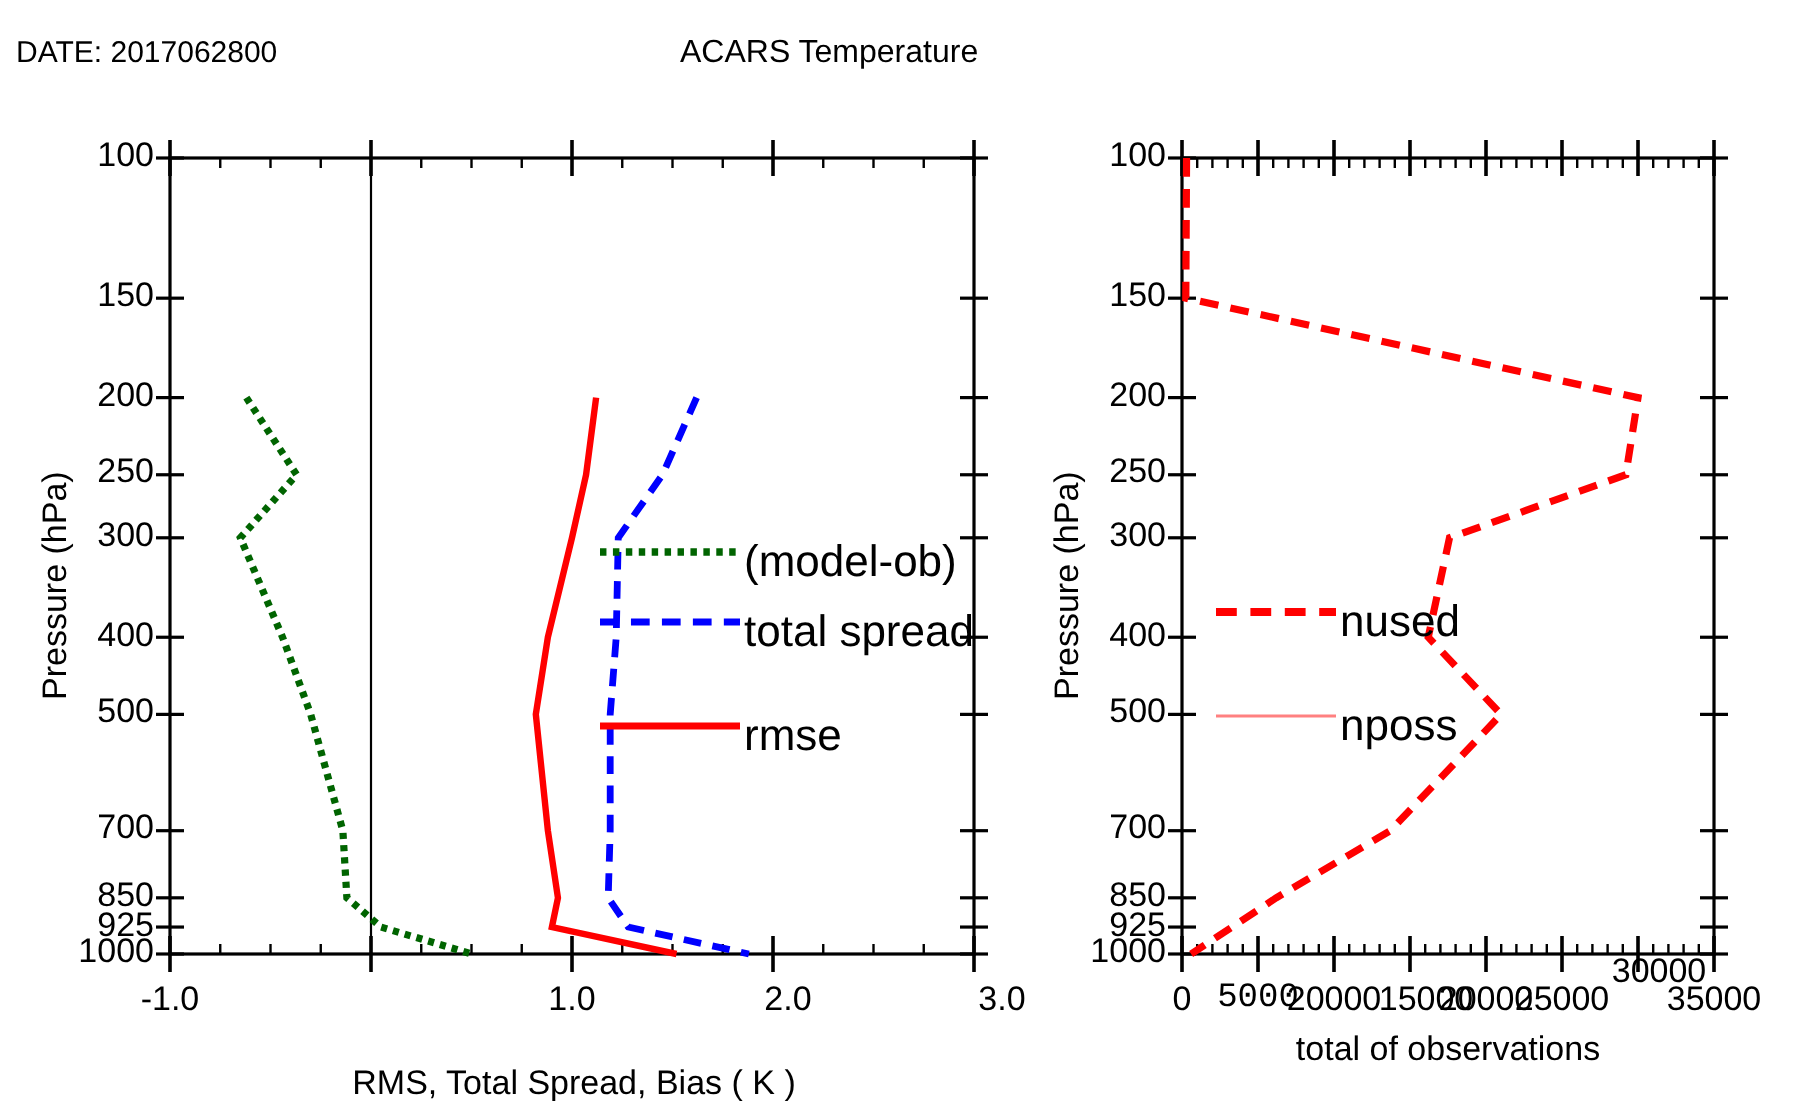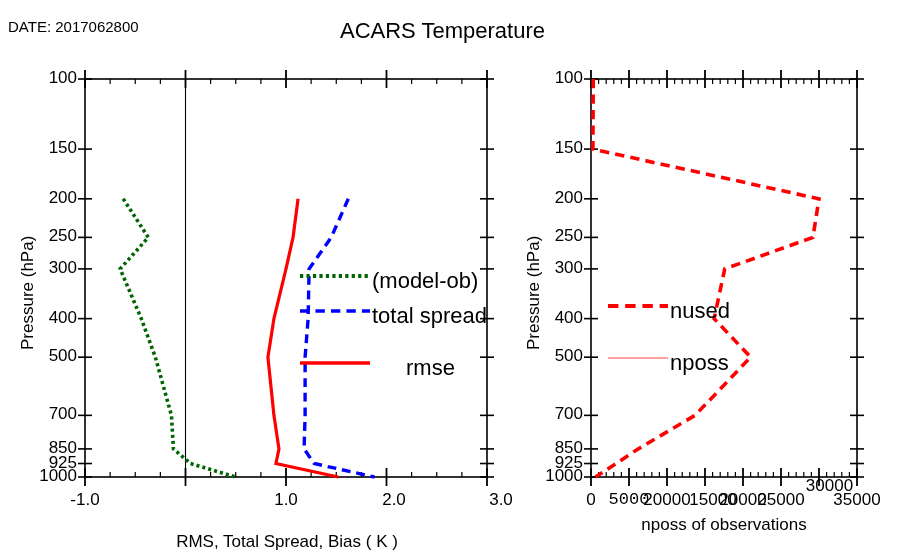--- a/index.html
+++ b/index.html
@@ -4,21 +4,21 @@
 <style>
   html,body{margin:0;padding:0;}
   body{
     width:900px;height:560px;background:#ffffff;
     font-family:"Liberation Sans",sans-serif;
     color:#000;overflow:hidden;position:relative;
   }
   #root{position:relative;width:900px;height:560px;}
   .txt{position:absolute;white-space:nowrap;}
   #date-label{left:8px;top:18px;font-size:15px;}
-  #main-title{left:340px;top:18px;font-size:22px;}
+  #main-title{left:340px;top:18px;font-size:16px;}
   .ylabel{
     position:absolute;font-size:17px;
     transform-origin:0 0;transform:rotate(-90deg);
     white-space:nowrap;
   }
   .tick-lab{position:absolute;font-size:17px;text-align:right;white-space:nowrap;}
   .tick-lab-c{position:absolute;font-size:17px;text-align:center;white-space:nowrap;}
   svg{position:absolute;left:0;top:0;overflow:visible;}
   .legtxt{position:absolute;font-size:22px;white-space:nowrap;}
 </style>
@@ -96,21 +96,21 @@
       <polyline points="298.06,198.81 293.04,237.38 286.00,268.89 273.94,318.62 267.91,357.19 273.94,415.35 278.97,448.91 275.95,463.52 338.26,477.00" fill="none" stroke="#ff0000" stroke-width="3.2" stroke-linecap="butt" stroke-linejoin="miter"></polyline>
       <line x1="300" y1="276" x2="370" y2="276" stroke="#006400" stroke-width="3.8" stroke-linecap="butt" stroke-dasharray="3.23,3.23"></line>
       <line x1="300" y1="311" x2="370" y2="311" stroke="#0000ff" stroke-width="3.6" stroke-linecap="butt" stroke-dasharray="9.360000000000001,6.12"></line>
       <line x1="300" y1="363" x2="370" y2="363" stroke="#ff0000" stroke-width="3.4" stroke-linecap="butt"></line>
     </svg>
 
   <div class="tick-lab-c" style="left:86px;width:402px;top:518px;margin-top:14px;">RMS, Total Spread, Bias ( K )</div>
 
   <div class="legtxt" style="left:372px;top:268px;">(model-ob)</div>
   <div class="legtxt" style="left:372px;top:303px;">total spread</div>
-  <div class="legtxt" style="left:372px;top:355px;margin-left:34px;">rmse</div>
+  <div class="legtxt" style="left:372px;top:355px;">rmse</div>
 
   <div class="ylabel" id="right-ylabel" style="left:524px;top:350px;">Pressure (hPa)</div>
 
   <svg id="svg-right" width="900" height="560">
       <rect x="591" y="79" width="266" height="398" fill="none" stroke="#000" stroke-width="1.6"></rect>
       <line x1="584" y1="79" x2="598" y2="79" stroke="#000" stroke-width="1.6"></line>
       <line x1="850" y1="79" x2="864" y2="79" stroke="#000" stroke-width="1.6"></line>
       <line x1="584" y1="149.08432110416106" x2="598" y2="149.08432110416106" stroke="#000" stroke-width="1.6"></line>
       <line x1="850" y1="149.08432110416106" x2="864" y2="149.08432110416106" stroke="#000" stroke-width="1.6"></line>
       <line x1="584" y1="198.80993827426443" x2="598" y2="198.80993827426443" stroke="#000" stroke-width="1.6"></line>
@@ -201,21 +201,21 @@
       <line x1="841.8" y1="79" x2="841.8" y2="84" stroke="#000" stroke-width="1.2"></line>
       <line x1="849.4" y1="472" x2="849.4" y2="477" stroke="#000" stroke-width="1.2"></line>
       <line x1="849.4" y1="79" x2="849.4" y2="84" stroke="#000" stroke-width="1.2"></line>
       <line x1="857" y1="468" x2="857" y2="486" stroke="#000" stroke-width="1.8"></line>
       <line x1="857" y1="70" x2="857" y2="88" stroke="#000" stroke-width="1.8"></line>
       <polyline points="593.28,79.00 592.90,149.08 819.00,198.81 812.92,237.38 724.76,268.89 714.12,318.62 750.60,357.19 695.12,415.35 638.12,448.91 616.08,463.52 595.56,477.00" fill="none" stroke="#ff0000" stroke-width="3.6" stroke-linecap="butt" stroke-linejoin="miter" stroke-dasharray="9.360000000000001,6.12"></polyline>
       <line x1="608" y1="306" x2="668" y2="306" stroke="#ff0000" stroke-width="4" stroke-linecap="butt" stroke-dasharray="10.4,6.8"></line>
       <line x1="608" y1="358" x2="668" y2="358" stroke="#ff8080" stroke-width="1.6" stroke-linecap="butt"></line>
     </svg>
 
-  <div class="tick-lab-c" style="left:591px;width:266px;top:515px;">nposs of observations</div>
+  <div class="tick-lab-c" style="left:591px;width:266px;top:515px;">total of observations</div>
 
   <div class="legtxt" style="left:670px;top:298px;">nused</div>
   <div class="legtxt" style="left:670px;top:350px;">nposs</div>
 
 <div class="tick-lab" style="left: 21px; top: 68px; width: 56px;">100</div>
     <div class="tick-lab" style="left: 21px; top: 138.084px; width: 56px;">150</div>
     <div class="tick-lab" style="left: 21px; top: 187.81px; width: 56px;">200</div>
     <div class="tick-lab" style="left: 21px; top: 226.38px; width: 56px;">250</div>
     <div class="tick-lab" style="left: 21px; top: 257.894px; width: 56px;">300</div>
     <div class="tick-lab" style="left: 21px; top: 307.62px; width: 56px;">400</div>

